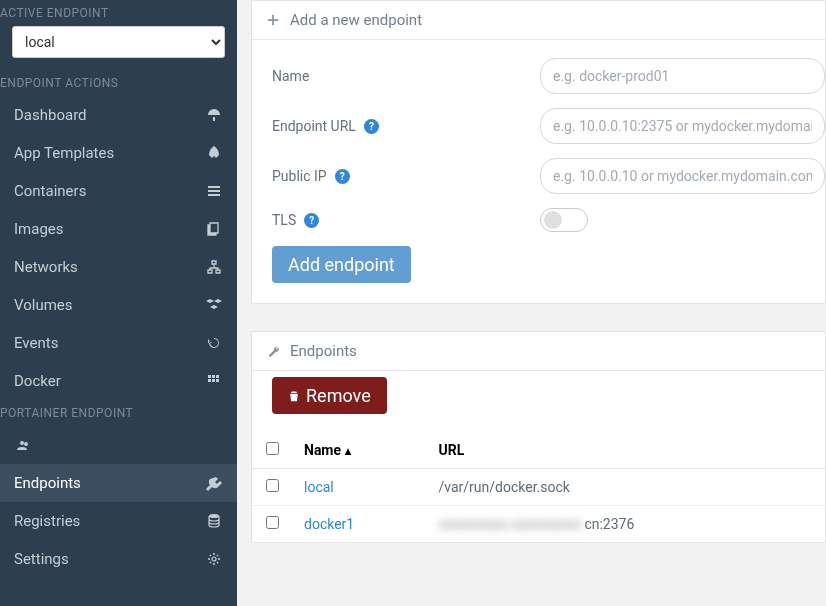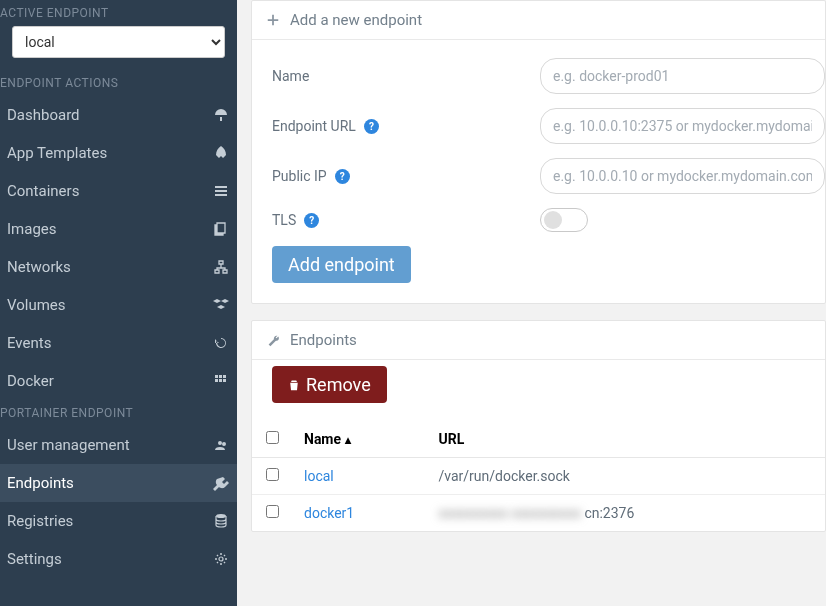--- a/index.html
+++ b/index.html
@@ -1,27 +1,27 @@
 <!DOCTYPE html>
 <html><head>
 <meta charset="utf-8">
 <style>
   * { box-sizing: border-box; margin: 0; padding: 0; font-family: -apple-system, BlinkMacSystemFont, "Segoe UI", Roboto, sans-serif; }
   body { display: flex; width: 826px; height: 606px; overflow: hidden; background: #f2f2f2; }
   .sidebar { width: 237px; background: #2d3e4f; color: #c4cdd5; display: flex; flex-direction: column; font-size: 15px; }
   .section-label { font-size: 12px; letter-spacing: 0.5px; color: #7c8a99; padding: 6px 0; }
   .select-wrap { padding: 0 12px 12px 12px; }
   select { width: 100%; height: 32px; background: #fff; border: 1px solid #ccc; border-radius: 3px; font-size: 14px; padding: 0 8px; color: #333; }
-  .nav-item { display: flex; align-items: center; justify-content: space-between; padding: 10px 7px; color: #c4cdd5; cursor: pointer; gap: 9px; }
+  .nav-item { display: flex; align-items: center; justify-content: space-between; padding: 10px 14px; color: #c4cdd5; cursor: pointer; gap: 9px; }
   .nav-item.active { background: #3b4d5f; color: #fff; }
   .nav-item .label { font-size: 15px; }
   .nav-item .icon { width: 18px; height: 18px; display: flex; align-items: center; justify-content: center; }
   .nav-item .icon svg { width: 16px; height: 16px; fill: #c4cdd5; }
   .main { flex: 1; padding: 0 0 0 14px; overflow: hidden; }
-  .panel { background: #fff; border: 1px solid #e4e4e4; border-radius: 2px; margin-bottom: 16px; }
+  .panel { background: #fff; border: 1px solid #e4e4e4; border-radius: 2px; margin-bottom: 27px; }
   .panel-header { display: flex; align-items: center; padding: 10px 14px; border-bottom: 1px solid #e9e9e9; color: #73808c; font-size: 15px; }
   .panel-header .hicon { margin-right: 10px; width: 14px; height: 14px; display: flex; align-items: center; }
   .panel-body { padding: 18px 0 20px 20px; }
   .form-row { display: flex; align-items: center; margin-bottom: 14px; }
   .form-row label { width: 268px; color: #66727e; font-size: 14px; display: flex; align-items: center; }
   .help { width: 15px; height: 15px; border-radius: 50%; background: #2e86de; color: #fff; display: inline-flex; align-items: center; justify-content: center; font-size: 10px; font-weight: bold; margin-left: 8px; cursor: pointer; }
   .form-row input[type=text] { flex: 1; height: 36px; border: 1px solid #d8d8d8; border-radius: 16px; padding: 0 12px; font-size: 14px; color: #333; }
   .form-row input[type=text]::placeholder { color: #a3abb3; }
   .toggle { width: 48px; height: 24px; border: 1px solid #c9c9c9; border-radius: 12px; background: #fff; position: relative; cursor: pointer; }
   .toggle::after { content: ""; position: absolute; width: 18px; height: 18px; border-radius: 50%; background: #e0e0e0; top: 2px; left: 3px; }
@@ -113,21 +113,20 @@
         <span class="icon">
           <svg viewBox="0 0 16 16">
             <path d="M2 2h3v3H2zm4 0h3v3H6zm4 0h3v3h-3zM2 6h3v3H2zm4 0h3v3H6zm4 0h3v3h-3z"></path>
           </svg>
         </span>
       </div>
     </div>
   <div class="section-label">PORTAINER ENDPOINT</div>
   <div id="nav-settings">
       <div class="nav-item">
-        <span class="label">User management</span>
         <span class="icon">
           <svg viewBox="0 0 16 16">
             <path d="M5 6a2 2 0 114 0 2 2 0 01-4 0zm6-1a2 2 0 110 4 2 2 0 010-4zM2 13c0-2 2-3 5-3s5 1 5 3H2z"></path>
           </svg>
         </span>
       </div>
       <div class="nav-item active">
         <span class="label">Endpoints</span>
         <span class="icon">
           <svg viewBox="0 0 16 16">

